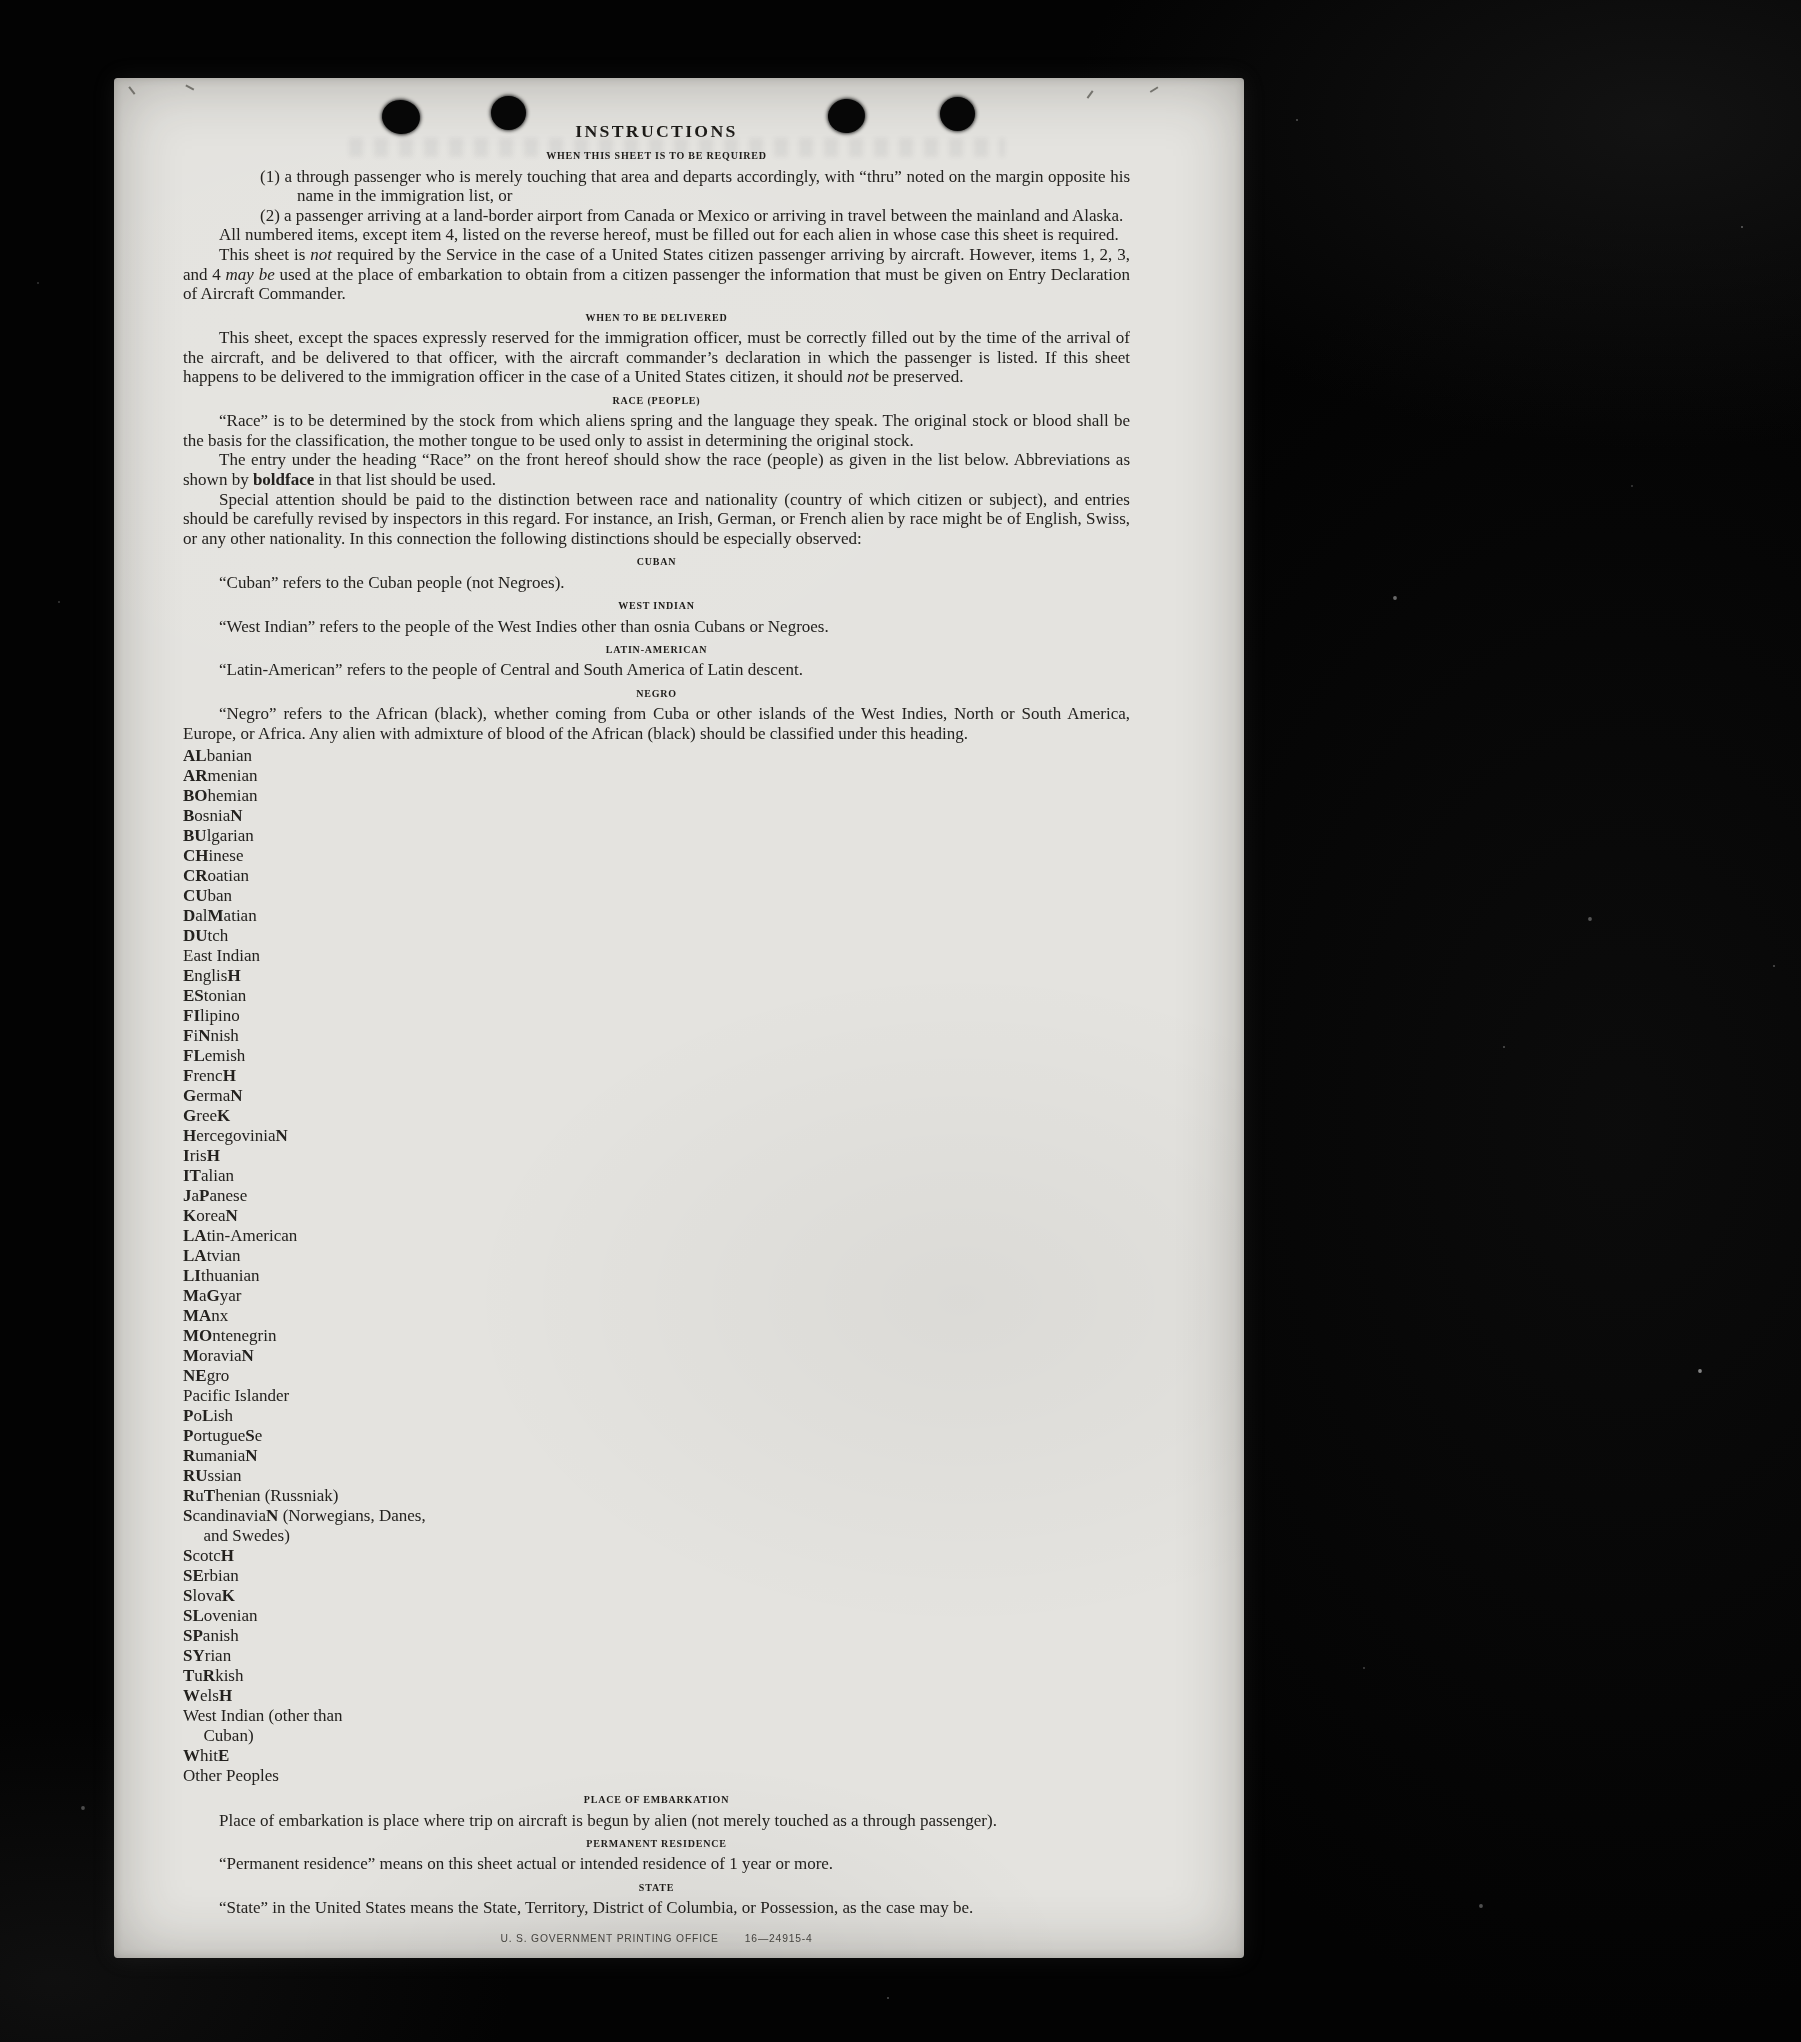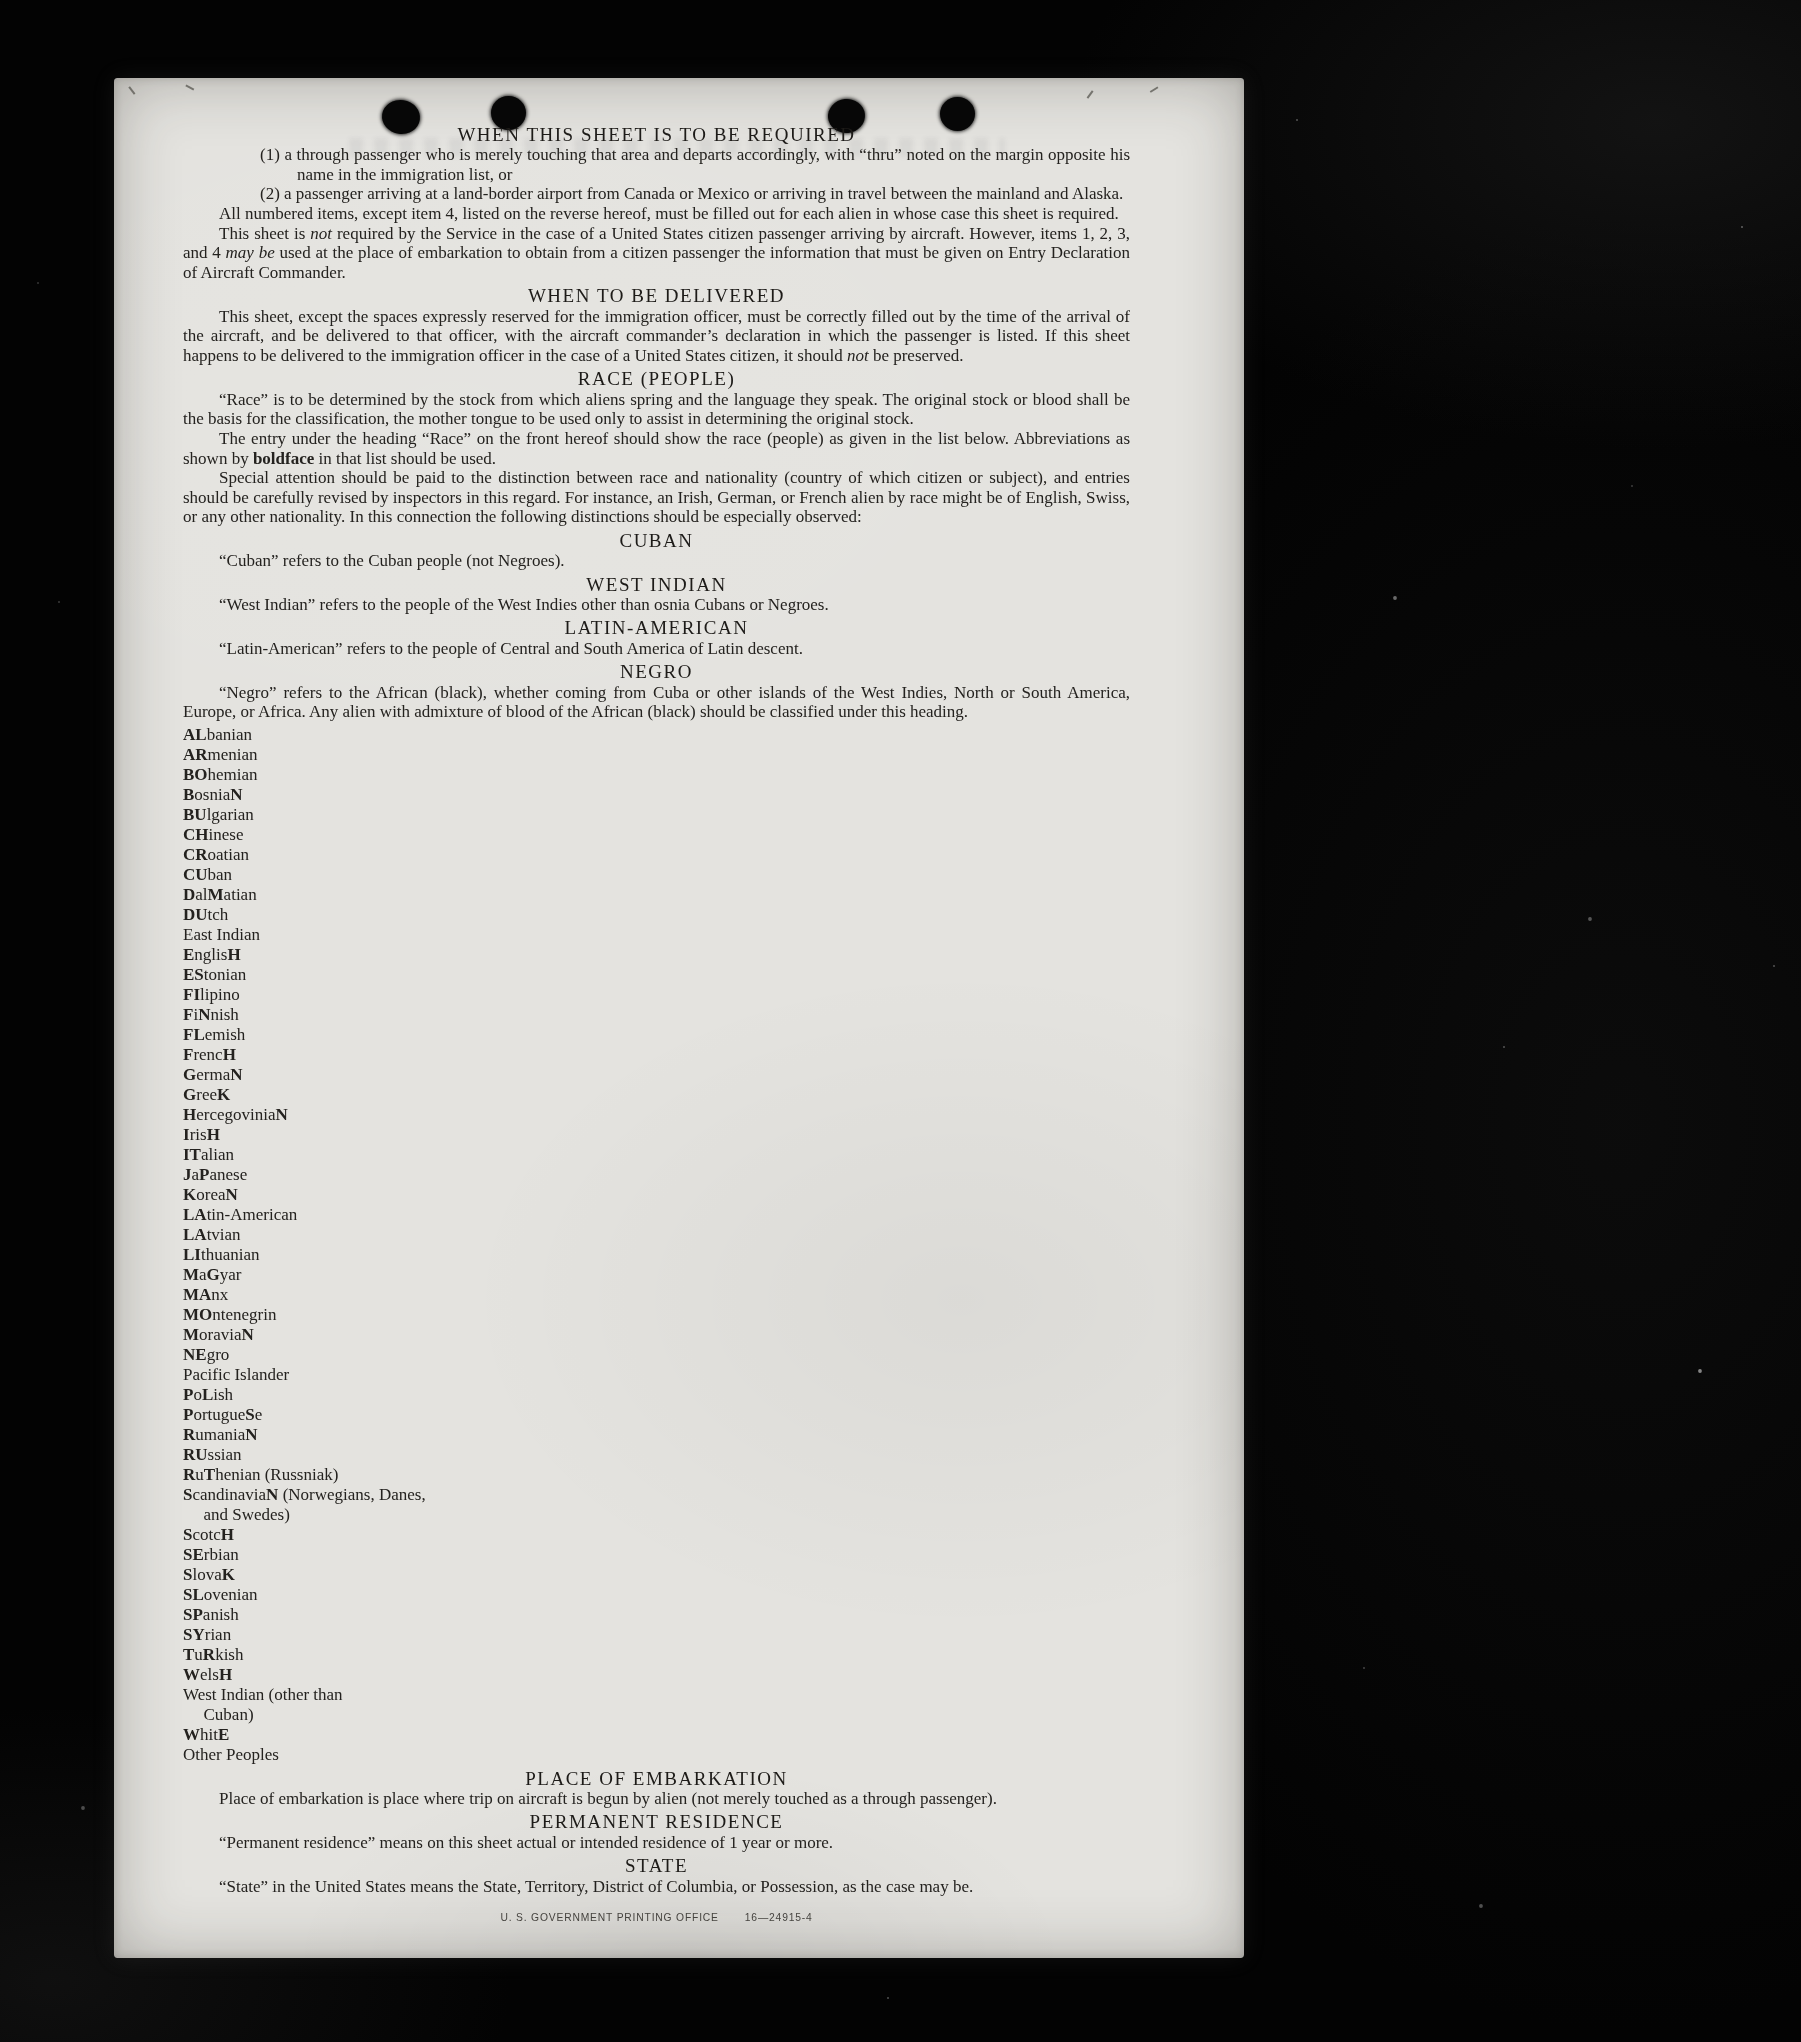--- a/index.html
+++ b/index.html
@@ -64,21 +64,21 @@
   }
   .content{
     position:absolute;left:69px;top:43px;width:947px;z-index:2;
     color:#24221f;font-size:17px;line-height:19.6px;
   }
   h1.doc-title{
     margin:0;font-size:17.7px;line-height:21.4px;font-weight:700;text-align:center;
     letter-spacing:.13em;color:#1d1b18;
   }
   h2.section-heading{
-    margin:4.7px 0 1.9px;font-size:19px;line-height:17.7px;font-weight:400;text-align:center;
+    margin:4.7px 0 1.9px;font-size:10px;line-height:17.7px;font-weight:700;text-align:center;
     letter-spacing:.08em;color:#1d1b18;
   }
   p.para{margin:0;text-align:justify;text-indent:36px;}
   p.numbered{margin:0;text-align:justify;padding-left:114px;text-indent:-37px;}
   .race-list{display:flex;margin:2.8px 0 0;flex-direction:column;}
   .race-col-1{width:166px}
   .race-col-2{width:172px}
   .race-col-3{width:191px}
   .race-col-4{width:247px}
   .race-col-5{width:171px}
@@ -104,20 +104,21 @@
     <div class="hole hole-4"></div>
 
     <span class="mark mark-1"></span>
     <span class="mark mark-2"></span>
     <span class="mark mark-3"></span>
     <span class="mark mark-4"></span>
 
     <div class="bleed"></div>
 
     <div class="content">
+      <h1 class="doc-title">INSTRUCTIONS</h1>
 
       <div id="doc-sections">
           <h2 class="section-heading">WHEN THIS SHEET IS TO BE REQUIRED</h2>
           <p class="numbered">(1) a through passenger who is merely touching that area and departs accordingly, with “thru” noted on the margin opposite his name in the immigration list, or</p>
           <p class="numbered">(2) a passenger arriving at a land-border airport from Canada or Mexico or arriving in travel between the mainland and Alaska.</p>
           <p class="para">All numbered items, except item 4, listed on the reverse hereof, must be filled out for each alien in whose case this sheet is required.</p>
           <p class="para">This sheet is <i>not</i> required by the Service in the case of a United States citizen passenger arriving by aircraft. However, items 1, 2, 3, and 4 <i>may be</i> used at the place of embarkation to obtain from a citizen passenger the information that must be given on Entry Declaration of Aircraft Commander.</p>
           <h2 class="section-heading">WHEN TO BE DELIVERED</h2>
           <p class="para">This sheet, except the spaces expressly reserved for the immigration officer, must be correctly filled out by the time of the arrival of the aircraft, and be delivered to that officer, with the aircraft commander’s declaration in which the passenger is listed. If this sheet happens to be delivered to the immigration officer in the case of a United States citizen, it should <i>not</i> be preserved.</p>
           <h2 class="section-heading">RACE (PEOPLE)</h2>

